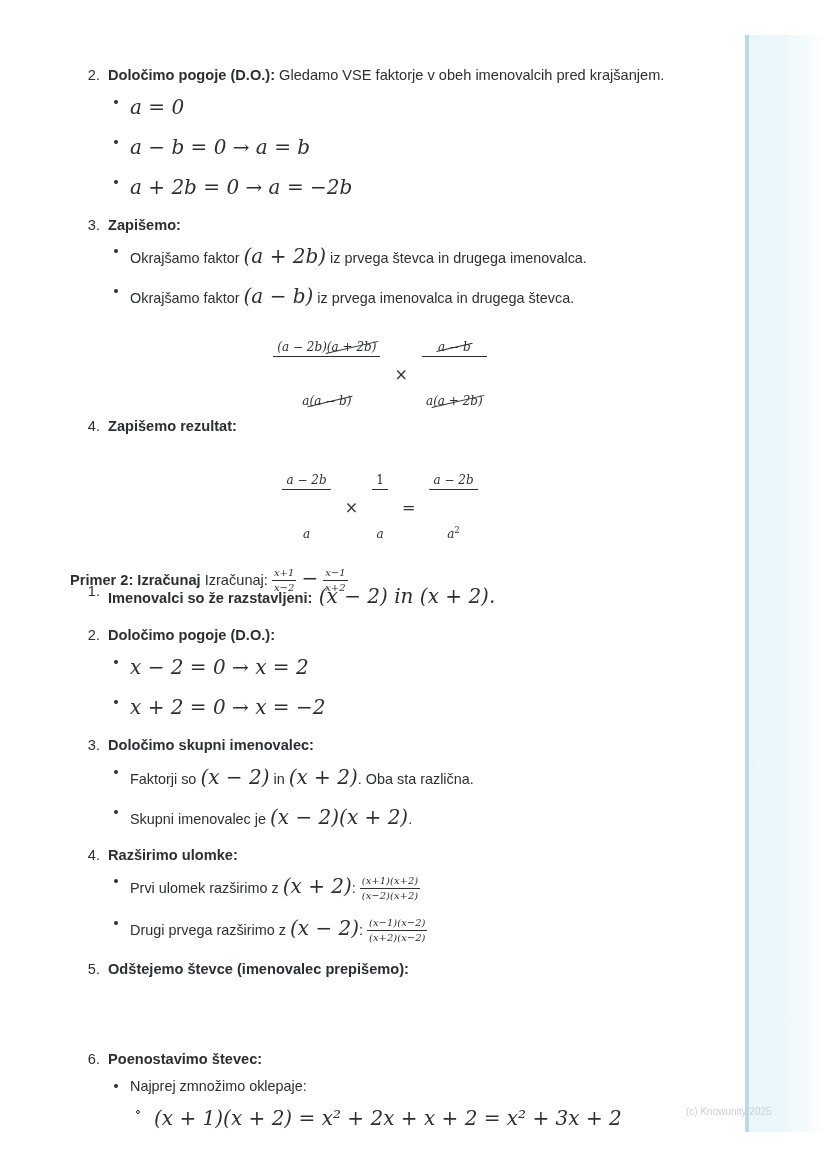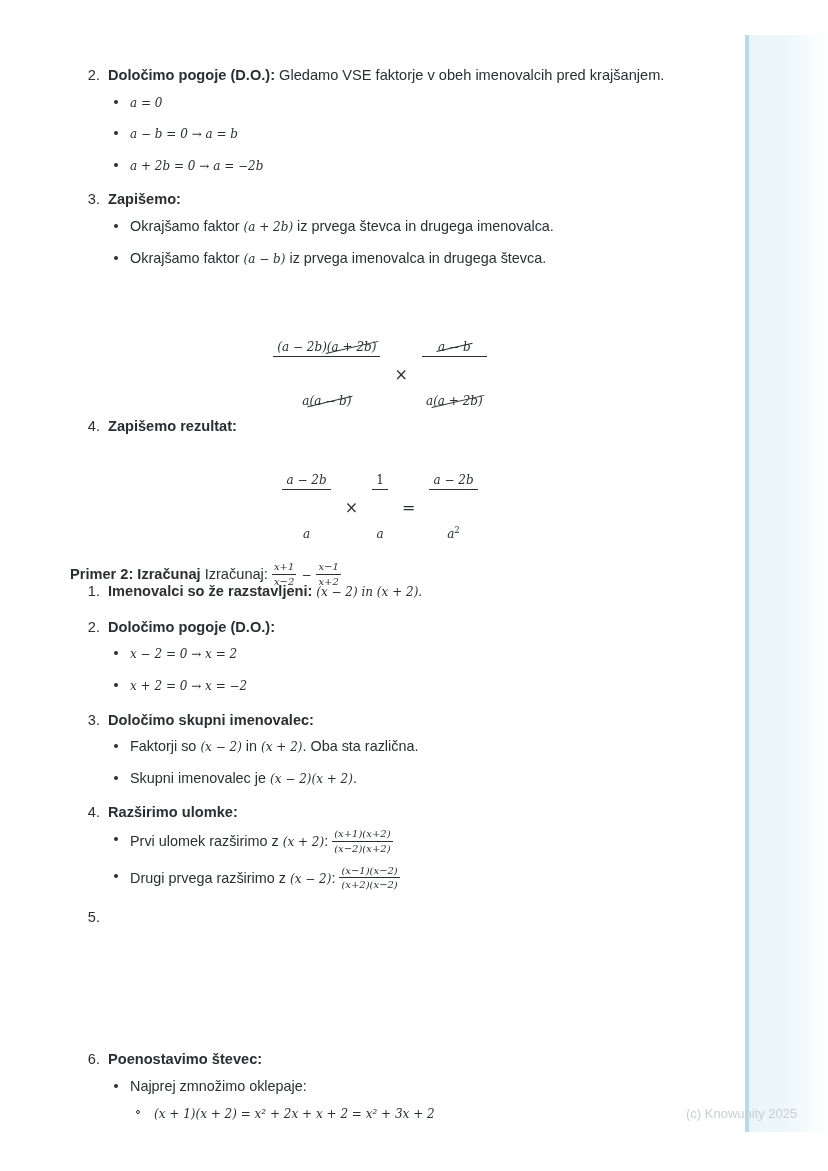--- a/index.html
+++ b/index.html
@@ -95,21 +95,21 @@
     width: 4px; height: 4px;
     border-radius: 50%;
     border: 1px solid #2b2f33;
     background: transparent;
     box-sizing: border-box;
   }
 
   
   .m {
     font-family: "DejaVu Serif", "Liberation Serif", serif;
-    font-size: 12px;
+    font-size: 20px;
   }
   .m i, .mi {
     font-family: "DejaVu Serif", "Liberation Serif", serif;
     font-style: italic;
   }
   sup { font-size: 0.72em; vertical-align: super; line-height: 0; }
 
   .eq-block {
     text-align: center;
     margin: 18px 0 10px 0;
@@ -185,21 +185,21 @@
     margin: 30px 0 16px 0;
     font-size: 14.6px;
     line-height: 1.6;
   }
   .primer-head .lead { font-weight: bold; }
 
   .watermark {
     position: absolute;
     left: 686px;
     top: 1106px;
-    font-size: 13px;
+    font-size: 10px;
     color: #c9cfd3;
     font-family: "Liberation Sans", sans-serif;
     white-space: nowrap;
   }
 
   .sec { margin-bottom: 2px; }
   #list-top { position: absolute; left: 80px; top: 64px; width: 600px; }
   #list-two { position: absolute; left: 80px; top: 580px; width: 640px; }
   #primer2  { position: absolute; left: 70px; top: 532px; width: 660px; }
   #eq-cancel{ position: absolute; left: 80px; top: 322px; width: 600px; }
@@ -337,20 +337,21 @@
           <span>Drugi prvega razširimo z </span><span class="m mi">(x − 2)</span><span>: </span><span class="ifrac">
             <span class="num mi">(x−1)(x−2)</span>
             <span class="den mi">(x+2)(x−2)</span>
           </span>
         </div>
       </div>
     </div>
 
     <div class="ol-item sec" style="margin-top:14px;">
       <span class="ol-num">5.</span>
+      <b>Odštejemo števce (imenovalec prepišemo):</b>
     </div>
   </div>
 
 
   <div class="ol-item" style="position:absolute; left:80px; top:1048px; width:600px;">
     <span class="ol-num">6.</span>
     <b>Poenostavimo števec:</b>
     <div class="bul-list">
       <div class="bul-item">
         <span>Najprej zmnožimo oklepaje:</span>

